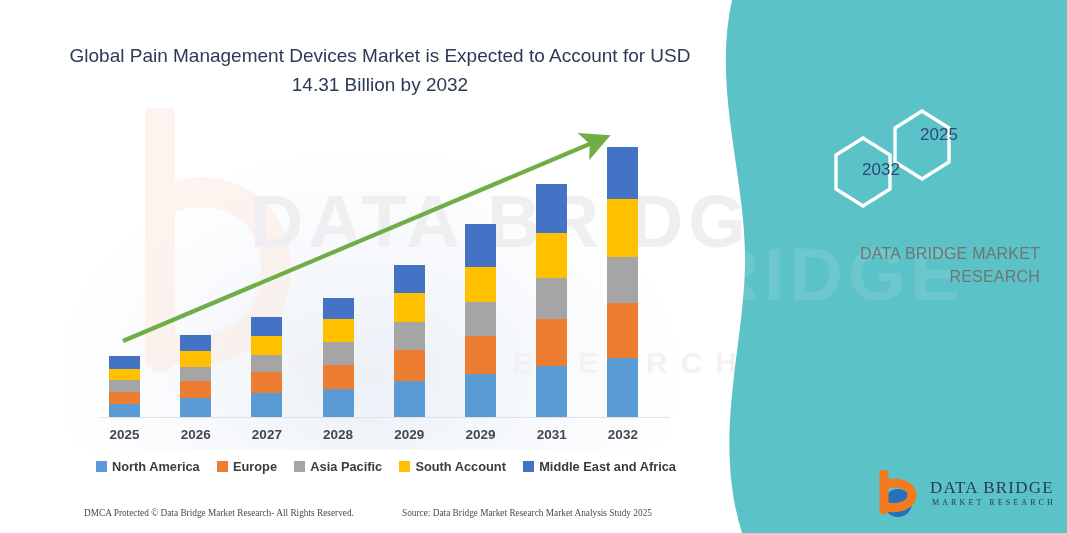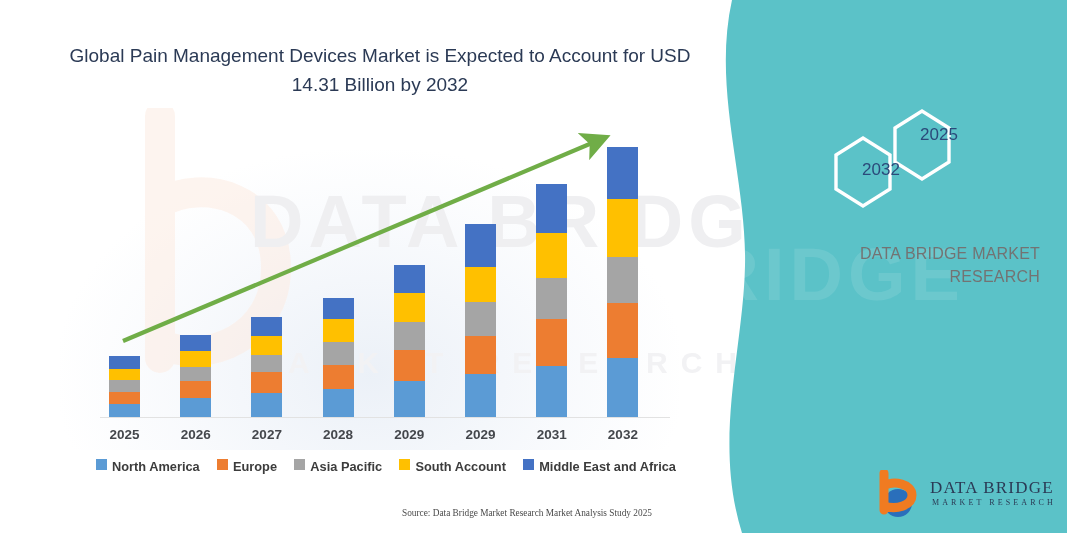--- a/index.html
+++ b/index.html
@@ -122,21 +122,21 @@
   
   .legend {
     position: absolute;
     left: 96px; top: 459px;
     width: 580px;
     display: flex;
     align-items: center;
     justify-content: space-between;
     white-space: nowrap;
   }
-  .legend-item { display: flex; align-items: flex-start; }
+  .legend-item { display: flex; align-items: center; }
   .swatch {
     width: 11px; height: 11px;
     margin-right: 5px;
     flex: 0 0 auto;
   }
   .legend-label {
     color: #3c3c3c;
     font-size: 12.8px;
     font-weight: 700;
   }
@@ -338,20 +338,21 @@
           <span class="swatch" style="background: rgb(255, 192, 0);"></span>
           <span class="legend-label">South Account</span>
         </div>
         <div class="legend-item">
           <span class="swatch" style="background: rgb(68, 114, 196);"></span>
           <span class="legend-label">Middle East and Africa</span>
         </div>
       </div>
 
     <div class="footer">
+      <span class="foot-dmca">DMCA Protected © Data Bridge Market Research- All Rights Reserved.</span>
       <span class="foot-src">Source: Data Bridge Market Research  Market Analysis Study 2025</span>
     </div>
   </div>
 
   <div class="teal-wrap">
     <svg class="teal-svg" width="360" height="533" viewBox="0 0 360 533">
       <path d="M 25 0 C 5 90, 40 180, 38 266 C 36 352, 6 440, 35 533 L 360 533 L 360 0 Z" fill="#5BC2C8"></path>
 
       <g opacity="0.10" fill="#ffffff" font-family="Liberation Sans, sans-serif" font-size="74" font-weight="700">
         <text x="-60" y="300" letter-spacing="5">BRIDGE</text>

